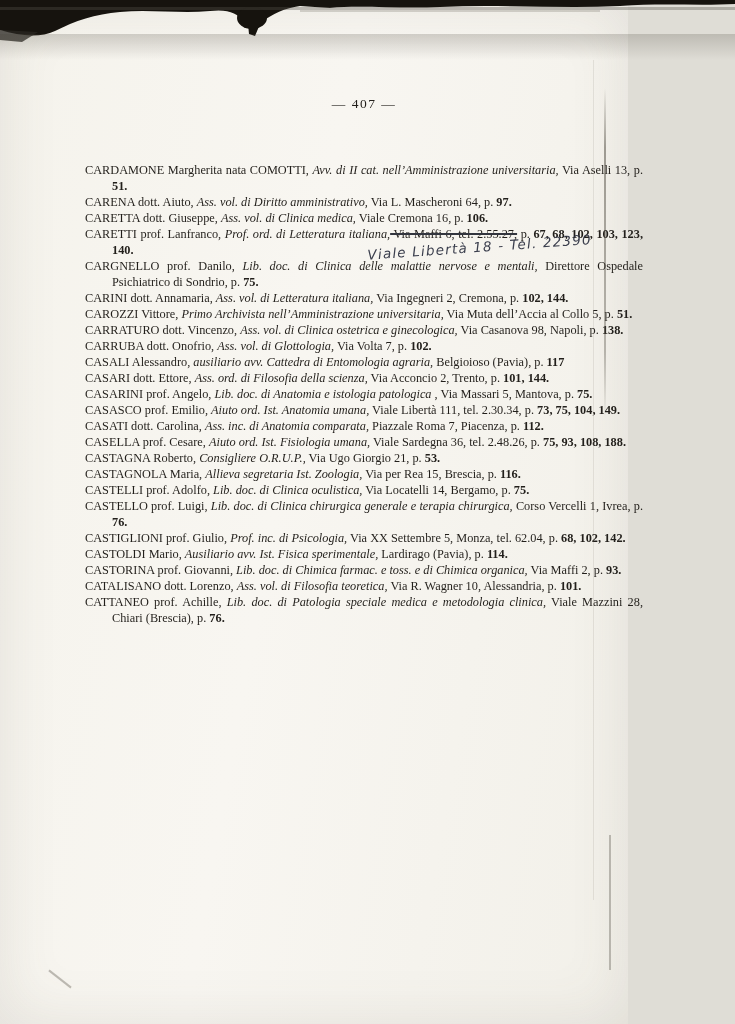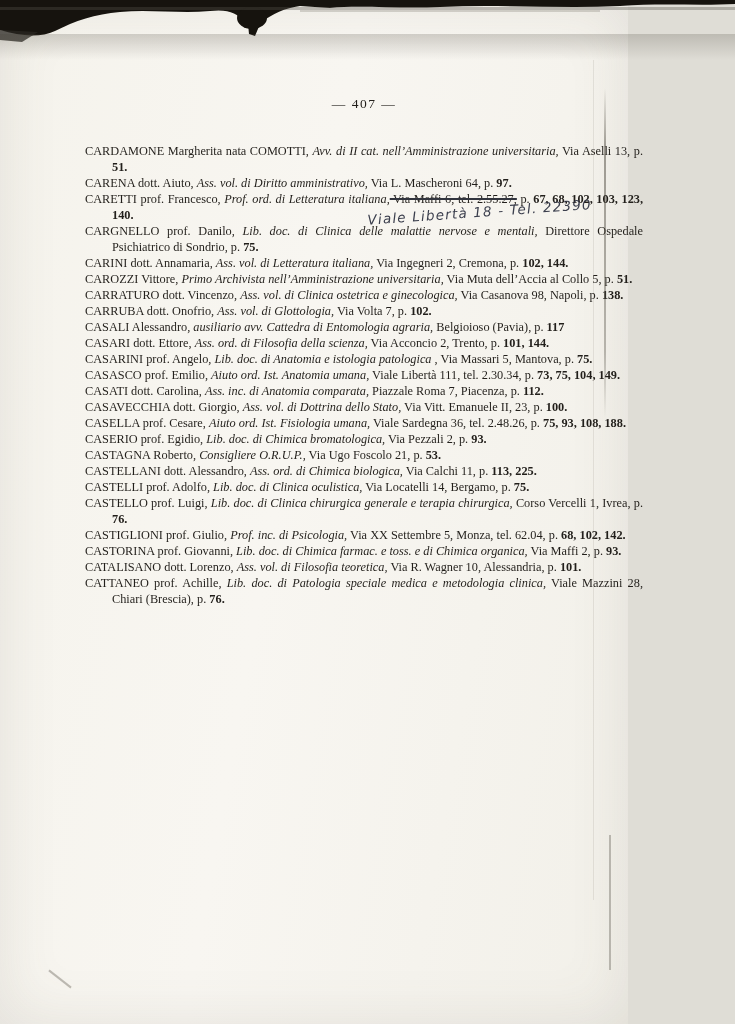--- a/index.html
+++ b/index.html
@@ -17,21 +17,21 @@
   .scan-edge{position:absolute;top:0;left:0;}
   .edge-shadow{
     position:absolute;top:34px;left:0;width:735px;height:26px;
     background:linear-gradient(rgba(70,65,55,.22), rgba(70,65,55,0));
     pointer-events:none;
   }
   .page-number{
     position:absolute;top:96px;left:85px;width:558px;
     text-align:center;font-size:13.5px;letter-spacing:1.5px;
   }
-  .text-block{position:absolute;left:85px;top:143px;width:558px;}
+  .text-block{position:absolute;left:85px;top:162px;width:558px;}
   .entry{
     position:relative;margin:0;padding-left:27px;text-indent:-27px;
     font-size:12.3px;line-height:16px;text-align:justify;
     color:var(--ink,#221f1b);
   }
   .seg-r{font-style:normal;}
   .seg-i{font-style:italic;}
   .seg-b{font-weight:bold;}
   .seg-x{
     text-decoration:line-through;
@@ -85,39 +85,39 @@
     <rect x="300" y="10" width="300" height="2" fill="#6a665c" opacity="0.25"></rect>
     <path d="M0 30 L38 32 L22 42 L0 40 Z" fill="#2a2722" opacity="0.75"></path>
   </svg>
   <div class="edge-shadow"></div>
 
   <div class="page-number">— 407 —</div>
 
   <div class="text-block">
       <p class="entry"><span class="seg-r">CARDAMONE Margherita nata COMOTTI, </span><span class="seg-i">Avv. di II cat. nell’Amministrazione universitaria,</span><span class="seg-r"> Via Aselli 13, p. </span><span class="seg-b">51.</span></p>
       <p class="entry"><span class="seg-r">CARENA dott. Aiuto, </span><span class="seg-i">Ass. vol. di Diritto amministrativo,</span><span class="seg-r"> Via L. Mascheroni 64, p. </span><span class="seg-b">97.</span></p>
-      <p class="entry"><span class="seg-r">CARETTI prof. Francesco, </span><span class="seg-i">Prof. ord. di Letteratura italiana,</span><span class="seg-x"> Via Maffi 6, tel. 2.55.27,</span><span class="seg-r"> p. </span><span class="seg-b">67, 68, 102, 103, 123, 140.</span><span class="handwritten">Viale Libertà 18 - Tel. 22390</span></p>
+      <p class="entry"><span class="seg-r">CARETTA dott. Giuseppe, </span><span class="seg-i">Ass. vol. di Clinica medica,</span><span class="seg-r"> Viale Cremona 16, p. </span><span class="seg-b">106.</span></p>
+      <p class="entry"><span class="seg-r">CARETTI prof. Lanfranco, </span><span class="seg-i">Prof. ord. di Letteratura italiana,</span><span class="seg-x"> Via Maffi 6, tel. 2.55.27,</span><span class="seg-r"> p. </span><span class="seg-b">67, 68, 102, 103, 123, 140.</span><span class="handwritten">Viale Libertà 18 - Tel. 22390</span></p>
       <p class="entry"><span class="seg-r">CARGNELLO prof. Danilo, </span><span class="seg-i">Lib. doc. di Clinica delle malattie nervose e mentali,</span><span class="seg-r"> Direttore Ospedale Psichiatrico di Sondrio, p. </span><span class="seg-b">75.</span></p>
       <p class="entry"><span class="seg-r">CARINI dott. Annamaria, </span><span class="seg-i">Ass. vol. di Letteratura italiana,</span><span class="seg-r"> Via Ingegneri 2, Cremona, p. </span><span class="seg-b">102, 144.</span></p>
       <p class="entry"><span class="seg-r">CAROZZI Vittore, </span><span class="seg-i">Primo Archivista nell’Amministrazione universitaria,</span><span class="seg-r"> Via Muta dell’Accia al Collo 5, p. </span><span class="seg-b">51.</span></p>
       <p class="entry"><span class="seg-r">CARRATURO dott. Vincenzo, </span><span class="seg-i">Ass. vol. di Clinica ostetrica e ginecologica,</span><span class="seg-r"> Via Casanova 98, Napoli, p. </span><span class="seg-b">138.</span></p>
       <p class="entry"><span class="seg-r">CARRUBA dott. Onofrio, </span><span class="seg-i">Ass. vol. di Glottologia,</span><span class="seg-r"> Via Volta 7, p. </span><span class="seg-b">102.</span></p>
       <p class="entry"><span class="seg-r">CASALI Alessandro, </span><span class="seg-i">ausiliario avv. Cattedra di Entomologia agraria,</span><span class="seg-r"> Belgioioso (Pavia), p. </span><span class="seg-b">117</span></p>
       <p class="entry"><span class="seg-r">CASARI dott. Ettore, </span><span class="seg-i">Ass. ord. di Filosofia della scienza,</span><span class="seg-r"> Via Acconcio 2, Trento, p. </span><span class="seg-b">101, 144.</span></p>
       <p class="entry"><span class="seg-r">CASARINI prof. Angelo, </span><span class="seg-i">Lib. doc. di Anatomia e istologia patologica</span><span class="seg-r"> , Via Massari 5, Mantova, p. </span><span class="seg-b">75.</span></p>
       <p class="entry"><span class="seg-r">CASASCO prof. Emilio, </span><span class="seg-i">Aiuto ord. Ist. Anatomia umana,</span><span class="seg-r"> Viale Libertà 111, tel. 2.30.34, p. </span><span class="seg-b">73, 75, 104, 149.</span></p>
       <p class="entry"><span class="seg-r">CASATI dott. Carolina, </span><span class="seg-i">Ass. inc. di Anatomia comparata,</span><span class="seg-r"> Piazzale Roma 7, Piacenza, p. </span><span class="seg-b">112.</span></p>
-      <p class="entry"><span class="seg-r">CASAVECCHIA dott. Giorgio, </span><span class="seg-i">Ass. vol. di Dottrina dello Stato,</span><span class="seg-r"> Via Vitt. Emanuele II, 23, p. </span><span class="seg-b">100.</span></p>
       <p class="entry"><span class="seg-r">CASELLA prof. Cesare, </span><span class="seg-i">Aiuto ord. Ist. Fisiologia umana,</span><span class="seg-r"> Viale Sardegna 36, tel. 2.48.26, p. </span><span class="seg-b">75, 93, 108, 188.</span></p>
-      <p class="entry"><span class="seg-r">CASERIO prof. Egidio, </span><span class="seg-i">Lib. doc. di Chimica bromatologica,</span><span class="seg-r"> Via Pezzali 2, p. </span><span class="seg-b">93.</span></p>
-      <p class="entry"><span class="seg-r">CASTAGNA Roberto, </span><span class="seg-i">Consigliere O.R.U.P.,</span><span class="seg-r"> Via Ugo Foscolo 21, p. </span><span class="seg-b">53.</span></p>
-      <p class="entry"><span class="seg-r">CASTELLANI dott. Alessandro, </span><span class="seg-i">Ass. ord. di Chimica biologica,</span><span class="seg-r"> Via Calchi 11, p. </span><span class="seg-b">113, 225.</span></p>
+      <p class="entry"><span class="seg-r">CASTAGNA Roberto, </span><span class="seg-i">Consigliere O.R.U.P.,</span><span class="seg-r"> Via Ugo Giorgio 21, p. </span><span class="seg-b">53.</span></p>
+      <p class="entry"><span class="seg-r">CASTAGNOLA Maria, </span><span class="seg-i">Allieva segretaria Ist. Zoologia,</span><span class="seg-r"> Via per Rea 15, Brescia, p. </span><span class="seg-b">116.</span></p>
       <p class="entry"><span class="seg-r">CASTELLI prof. Adolfo, </span><span class="seg-i">Lib. doc. di Clinica oculistica,</span><span class="seg-r"> Via Locatelli 14, Bergamo, p. </span><span class="seg-b">75.</span></p>
       <p class="entry"><span class="seg-r">CASTELLO prof. Luigi, </span><span class="seg-i">Lib. doc. di Clinica chirurgica generale e terapia chirurgica,</span><span class="seg-r"> Corso Vercelli 1, Ivrea, p. </span><span class="seg-b">76.</span></p>
       <p class="entry"><span class="seg-r">CASTIGLIONI prof. Giulio, </span><span class="seg-i">Prof. inc. di Psicologia,</span><span class="seg-r"> Via XX Settembre 5, Monza, tel. 62.04, p. </span><span class="seg-b">68, 102, 142.</span></p>
+      <p class="entry"><span class="seg-r">CASTOLDI Mario, </span><span class="seg-i">Ausiliario avv. Ist. Fisica sperimentale,</span><span class="seg-r"> Lardirago (Pavia), p. </span><span class="seg-b">114.</span></p>
       <p class="entry"><span class="seg-r">CASTORINA prof. Giovanni, </span><span class="seg-i">Lib. doc. di Chimica farmac. e toss. e di Chimica organica,</span><span class="seg-r"> Via Maffi 2, p. </span><span class="seg-b">93.</span></p>
       <p class="entry"><span class="seg-r">CATALISANO dott. Lorenzo, </span><span class="seg-i">Ass. vol. di Filosofia teoretica,</span><span class="seg-r"> Via R. Wagner 10, Alessandria, p. </span><span class="seg-b">101.</span></p>
       <p class="entry"><span class="seg-r">CATTANEO prof. Achille, </span><span class="seg-i">Lib. doc. di Patologia speciale medica e metodologia clinica,</span><span class="seg-r"> Viale Mazzini 28, Chiari (Brescia), p. </span><span class="seg-b">76.</span></p>
     </div>
 
   <div class="mark-v1"></div>
   <div class="mark-v2"></div>
   <div class="mark-d1"></div>
   <div class="crease"></div>
 

